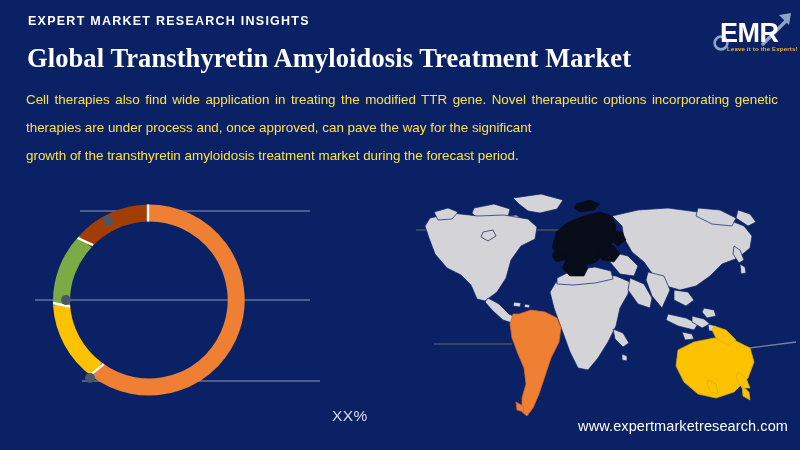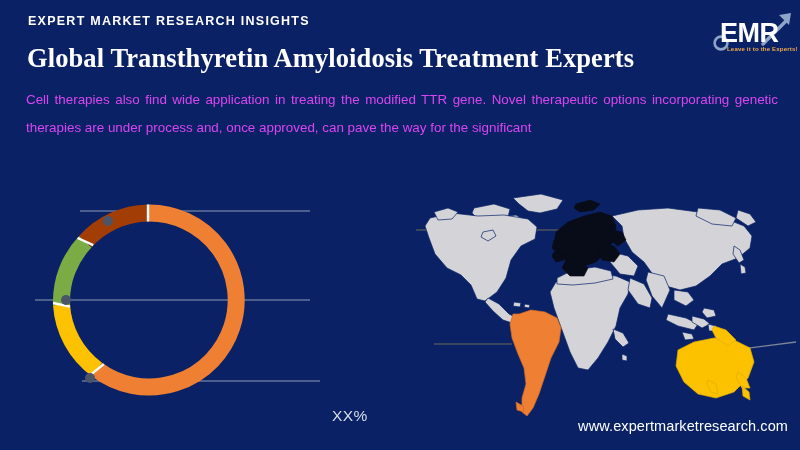--- a/index.html
+++ b/index.html
@@ -56,21 +56,21 @@
   }
 
   
   .intro {
     position: absolute;
     left: 26px;
     top: 86px;
     width: 752px;
     font-size: 13.4px;
     line-height: 28px;
-    color: #d946ef;
+    color: #fde047;
     text-align: justify;
     text-justify: inter-word;
   }
   .intro span.last { display: block; }
 
   
   .donut-wrap {
     position: absolute;
     left: 20px;
     top: 188px;
@@ -109,21 +109,21 @@
     letter-spacing: 0.1px;
     text-align: right;
   }
 </style>
 </head>
 <body>
 
 <div class="stage">
 
   <div class="kicker">EXPERT MARKET RESEARCH INSIGHTS</div>
-  <div class="page-title">Global Transthyretin Amyloidosis Treatment Experts</div>
+  <div class="page-title">Global Transthyretin Amyloidosis Treatment Market</div>
 
   <div class="logo">
     <svg viewBox="0 0 104 48" width="104" height="48" xmlns="http://www.w3.org/2000/svg">
 
       <g>
         <path d="M63 38 L86 15" stroke="#8fa4c9" stroke-width="3.4" fill="none" stroke-linecap="round"></path>
         <path d="M79 9 L91 7 L89 19 Z" fill="#8fa4c9"></path>
       </g>
 
       <g>
@@ -131,20 +131,21 @@
       </g>
 
       <text x="20" y="36" font-family="Liberation Sans, sans-serif" font-size="27" font-weight="bold" fill="#ffffff" letter-spacing="-0.5">EMR</text>
 
       <text x="27" y="45" font-family="Liberation Sans, sans-serif" font-size="6.1" font-weight="bold" fill="#f0a94a" letter-spacing="0.15">Leave it to the Experts!</text>
     </svg>
   </div>
 
   <div class="intro">
     <span>Cell therapies also find wide application in treating the modified TTR gene. Novel therapeutic options incorporating genetic therapies are under process and, once approved, can pave the way for the significant</span>
+    <span class="last">growth of the transthyretin amyloidosis treatment market during the forecast period.</span>
   </div>
 
   <div class="donut-wrap">
     <svg class="donut-svg" viewBox="0 0 380 225" width="380" height="225" xmlns="http://www.w3.org/2000/svg">
 
       <g>
         <line x1="60" y1="23" x2="290" y2="23" stroke="#8e9bb4" stroke-width="1.1"></line>
         <line x1="15" y1="112" x2="290" y2="112" stroke="#8e9bb4" stroke-width="1.1"></line>
         <line x1="62" y1="193" x2="300" y2="193" stroke="#8e9bb4" stroke-width="1.1"></line>
       </g>

